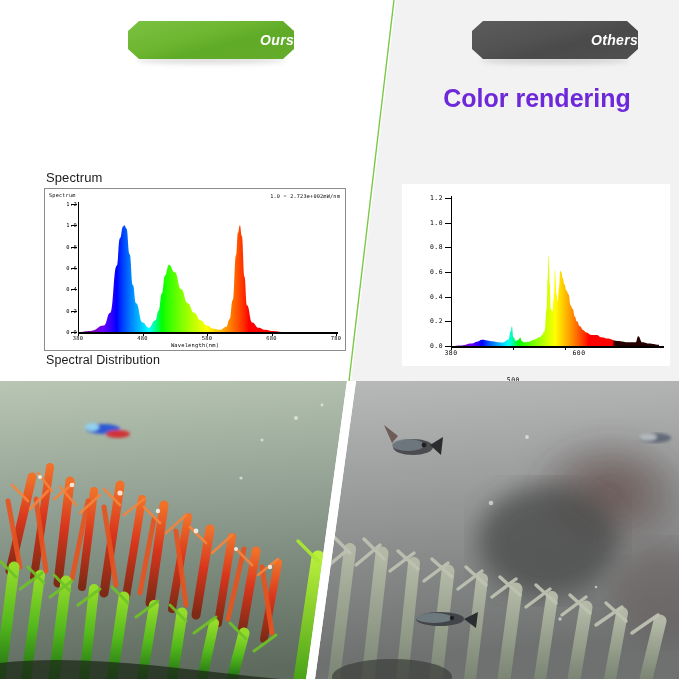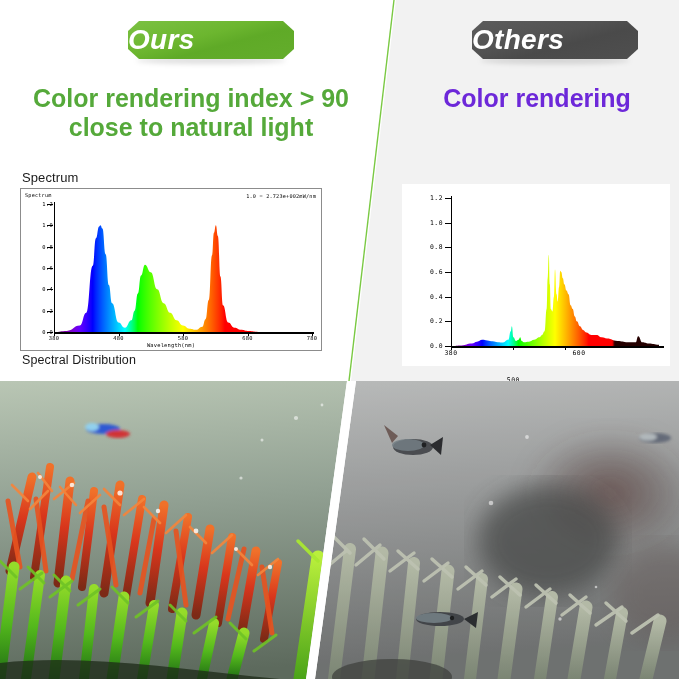--- a/index.html
+++ b/index.html
@@ -24,23 +24,23 @@
   .divider-top{
     position:absolute;left:0;top:0;width:679px;height:381px;
     pointer-events:none;
   }
 
   
   .badge{
     position:absolute;
     height:38px;
     width:166px;
-    display:flex;align-items:center;justify-content:flex-start;
+    display:flex;align-items:center;justify-content:flex-end;
     color:#ffffff;
-    font-size:28px;
+    font-size:14px;
     font-weight:bold;
     font-style:italic;
     letter-spacing:.3px;
     clip-path:polygon(11px 0, 155px 0, 166px 10px, 166px 28px, 155px 38px, 11px 38px, 0 28px, 0 10px);
   }
   .badge-ours{
     left:128px;top:21px;
     background:linear-gradient(165deg,#7bc142 0%,#6cb62f 42%,#5faa27 60%,#64ad2c 100%);
   }
   .badge-others{
@@ -62,21 +62,21 @@
     font-weight:bold;
   }
   .headline-left{
     left:30px;top:84px;width:322px;color:#55a93a;text-align:center;
   }
   .headline-right{
     left:413px;top:84px;width:248px;color:#6d28d9;text-align:center;
   }
 
   
-  .chart-left-wrap{position:absolute;left:20px;top:170px;width:304px;}
+  .chart-left-wrap{position:absolute;left:44px;top:170px;width:304px;}
   .chart-caption-top{
     font-size:13px;color:#1a1a1a;margin:0 0 3px 2px;letter-spacing:.1px;
   }
   .chart-caption-bottom{
     font-size:12.5px;color:#1a1a1a;margin:2px 0 0 2px;letter-spacing:.1px;
   }
   .chart-box{
     position:relative;width:302px;height:163px;
     border:1px solid #8c8c8c;background:#ffffff;box-sizing:border-box;
   }
@@ -160,24 +160,20 @@
     <div class="badge-shadow shadow-ours"></div>
     <div class="badge badge-ours">
       <span>Ours</span>
     </div>
 
     <div class="badge-shadow shadow-others"></div>
     <div class="badge badge-others">
       <span>Others</span>
     </div>
 
-    <div class="headline headline-left">
-      <div>Color rendering index &gt; 90</div>
-      <div>close to natural light</div>
-    </div>
 
     <div class="headline headline-right">
       <div>Color rendering</div>
     </div>
 
     <div class="chart-left-wrap">
       <div class="chart-caption-top">Spectrum</div>
 
       <div class="chart-box">
         <div class="chart-ylabel-title">Spectrum</div>

